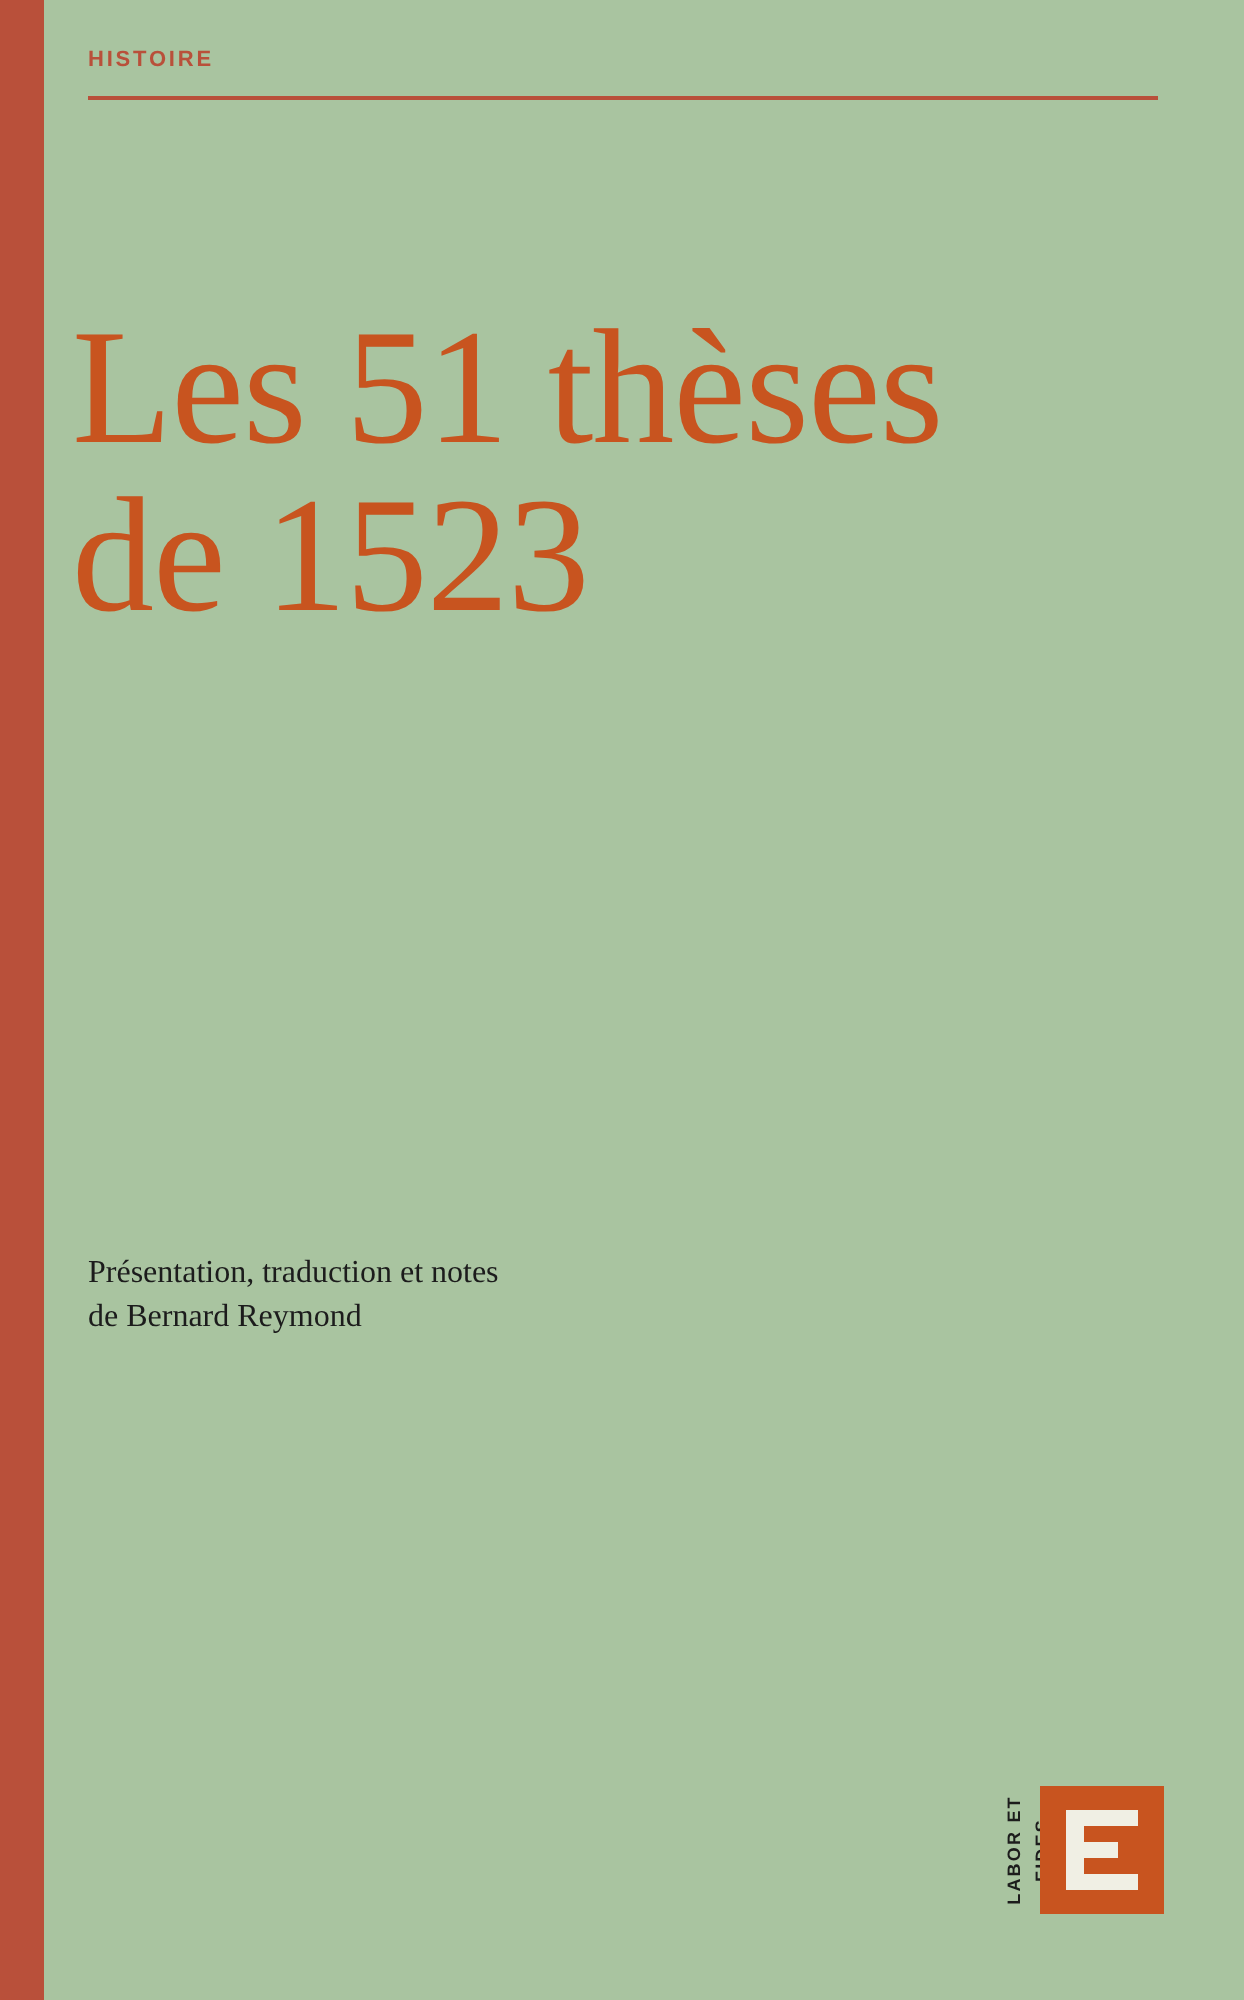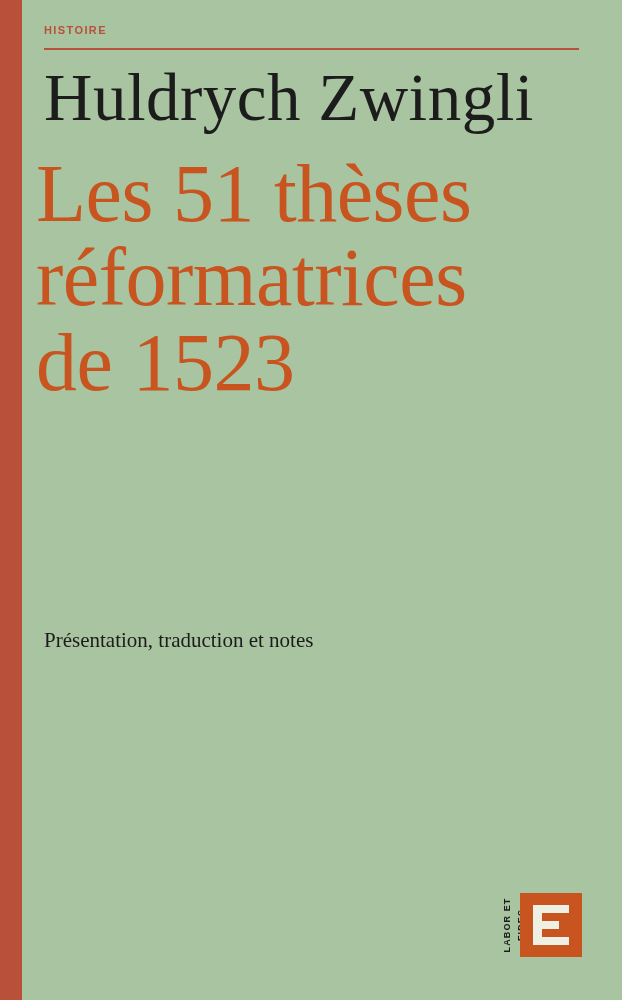--- a/index.html
+++ b/index.html
@@ -82,21 +82,21 @@
     font-size: 46px;
     line-height: 1.1;
     color: #c8541f;
   }
   .credits {
     position: absolute;
     left: 44px;
     top: 626px;
     width: 480px;
     font-family: "Liberation Serif", serif;
-    font-size: 21px;
+    font-size: 16px;
     line-height: 1.35;
     color: #1c1c1c;
   }
   .credits .line {
     display: block;
   }
   .publisher {
     position: absolute;
     left: 500px;
     top: 893px;
@@ -151,31 +151,30 @@
 <body>
 
 <div class="cover">
 
   <div class="spine-band"></div>
 
   <div class="collection">HISTOIRE</div>
 
   <div class="rule"></div>
 
-  <div class="author">Huldrych Zwingli</div>
 
   <div class="title">
     <span class="line">Les 51 thèses</span>
-    <span class="line">réformatrices</span>
     <span class="line">de 1523</span>
   </div>
 
 
   <div class="credits">
     <span class="line">Présentation, traduction et notes</span>
+    <span class="line">de Bernard Reymond</span>
   </div>
 
   <div class="publisher">
     <div class="logo-text">LABOR ET FIDES</div>
     <div class="logo-mark">
       <div class="stem"></div>
       <div class="bar b1"></div>
       <div class="bar b2"></div>
       <div class="bar b3"></div>
     </div>

